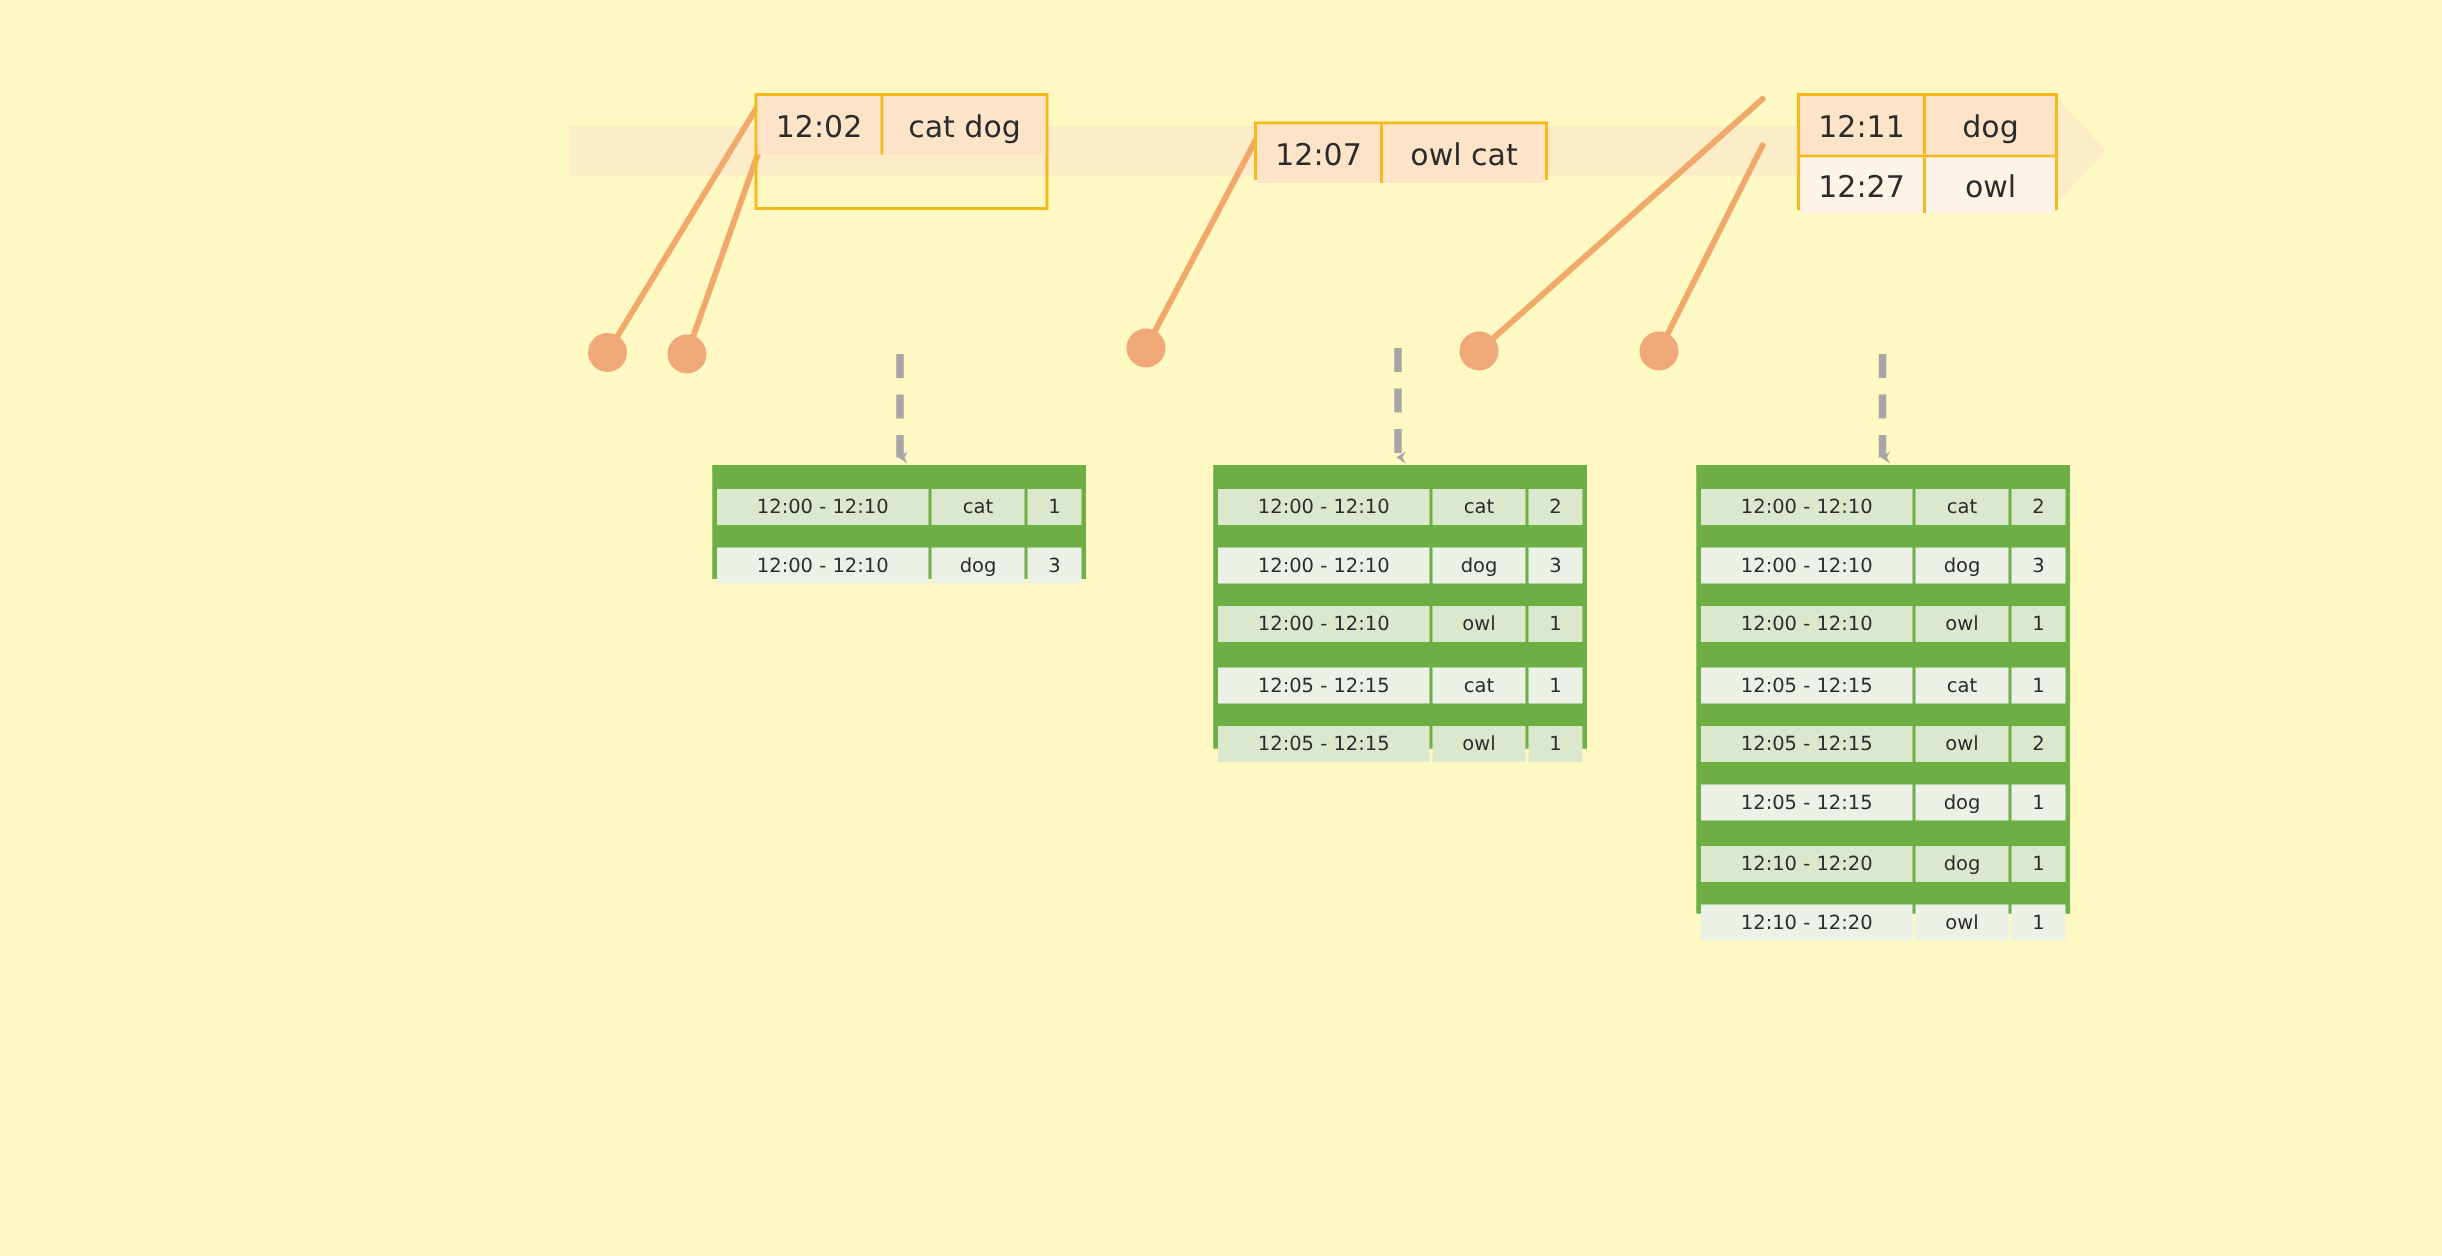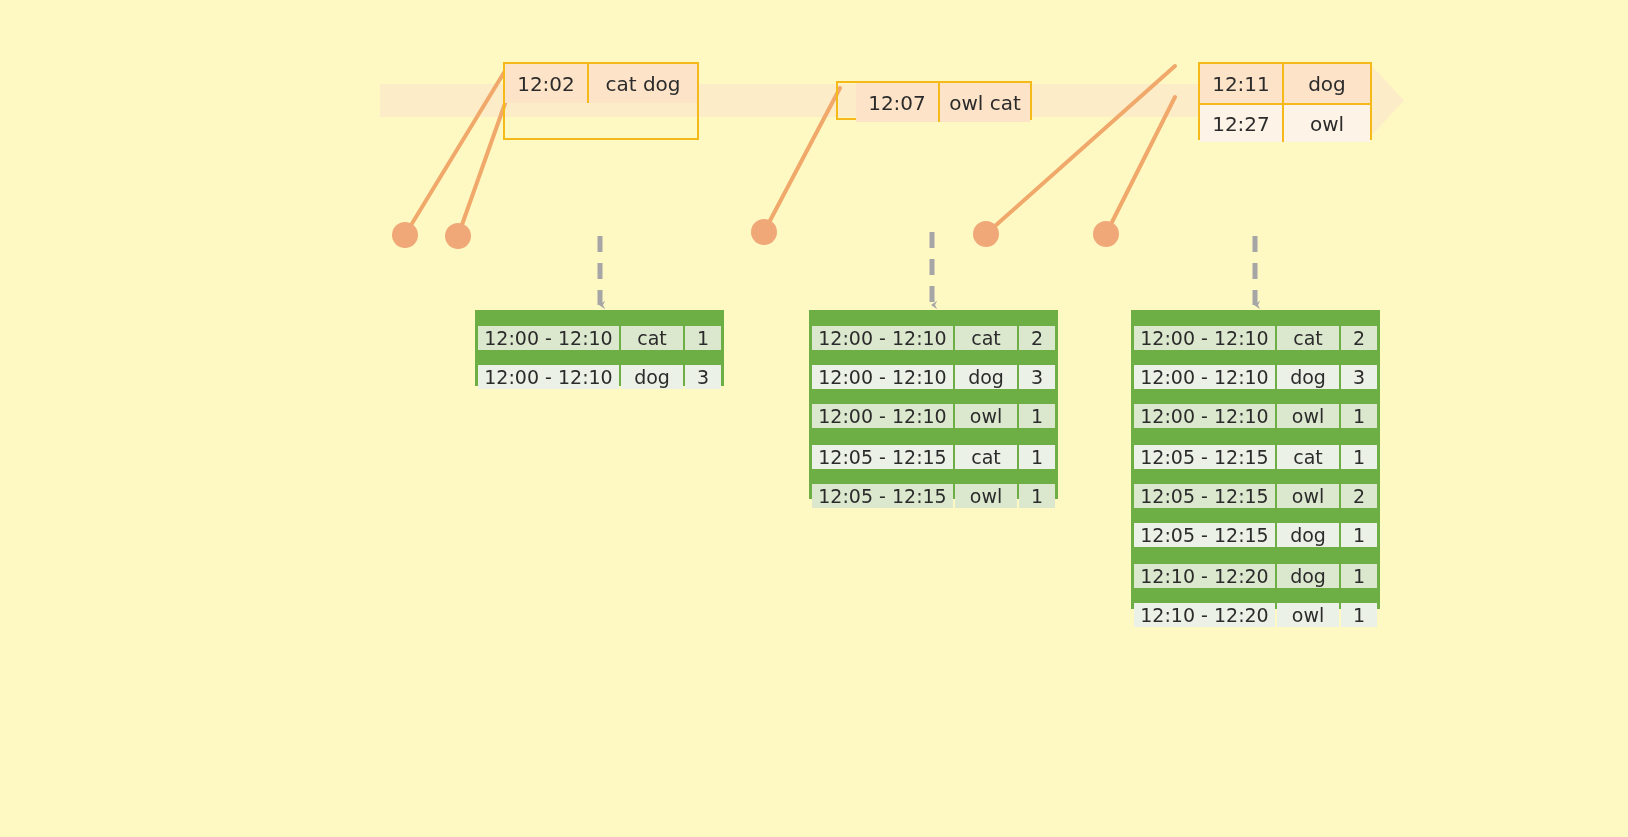--- a/index.html
+++ b/index.html
@@ -83,21 +83,21 @@
   .res-row + .res-row {
     margin-top: 2px;
   }
   .res-row.grp-sep {
     margin-top: 4px;
   }
   .res-cell {
     display: flex;
     align-items: center;
     justify-content: center;
-    font-size: 19px;
+    font-size: 13px;
     color: #2b2b2b;
     box-sizing: border-box;
     margin-top: 13px;
   }
   .res-row.shade-dark .res-cell { background: #DCE8CE; }
   .res-row.shade-light .res-cell { background: #EBF1E6; }
   .res-cell.c-window { flex: 0 0 auto; margin-right: 2px; }
   .res-cell.c-word   { flex: 0 0 auto; margin-right: 2px; }
   .res-cell.c-count  { flex: 1 1 auto; }
 </style>
@@ -141,21 +141,21 @@
     </g>
   </svg>
 
   <div class="event-group" style="left:503px; top:62px; width:196px; height:78px;">
     <div class="event-row shade-dark">
       <div class="cell-time">12:02</div>
       <div class="cell-words">cat dog</div>
     </div>
   </div>
 
-  <div class="event-group" style="left:836px; top:81px; width:196px; height:39px;padding-left:18px;">
+  <div class="event-group" style="left:836px; top:81px; width:196px; height:39px;">
     <div class="event-row shade-dark">
       <div class="cell-time">12:07</div>
       <div class="cell-words">owl cat</div>
     </div>
   </div>
 
   <div class="event-group" style="left:1198px; top:62px; width:174px; height:78px;">
     <div class="event-row shade-dark">
       <div class="cell-time">12:11</div>
       <div class="cell-words">dog</div>

